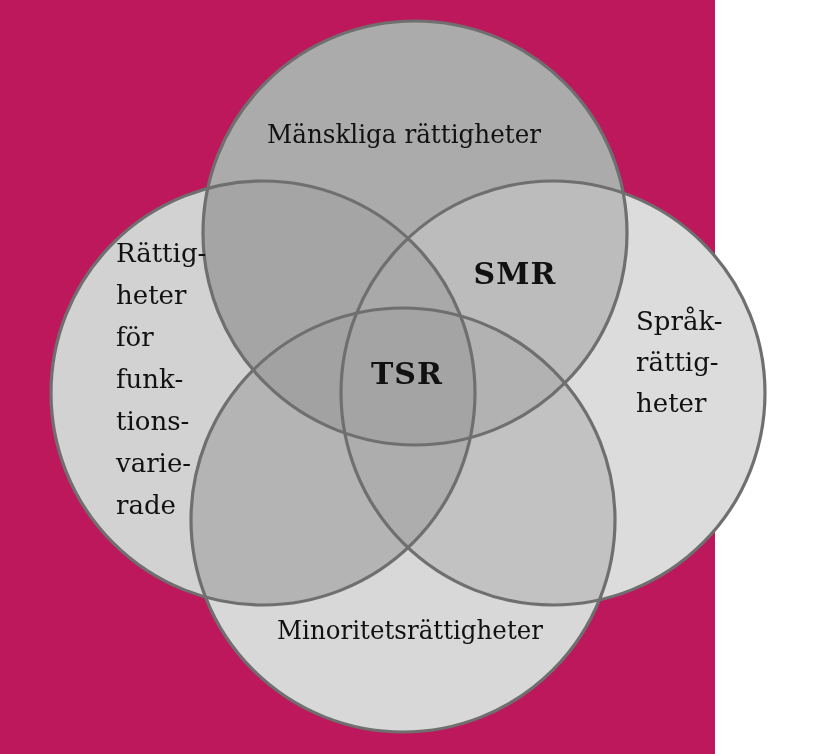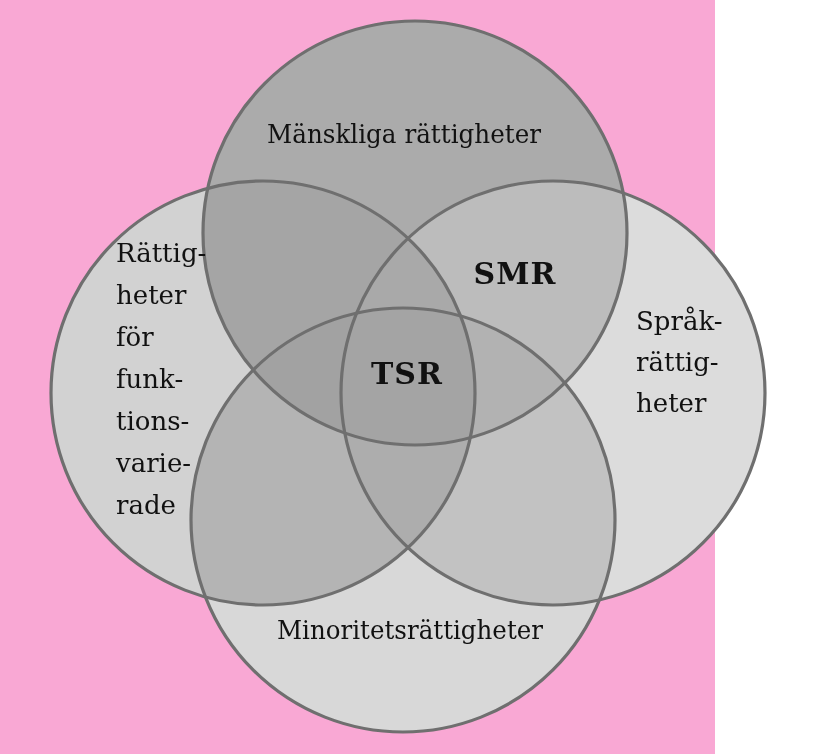--- a/index.html
+++ b/index.html
@@ -7,21 +7,21 @@
     padding: 0;
     background: #ffffff;
     width: 839px;
     height: 754px;
     overflow: hidden;
   }
   .stage {
     position: relative;
     width: 715px;
     height: 754px;
-    background: #f9a8d4;
+    background: #be185d;
   }
   svg text {
     fill: #111111;
     font-family: "DejaVu Serif", "Liberation Serif", serif;
   }
   .lbl {
     font-size: 26px;
   }
   .lbl-bold {
     font-size: 30px;

